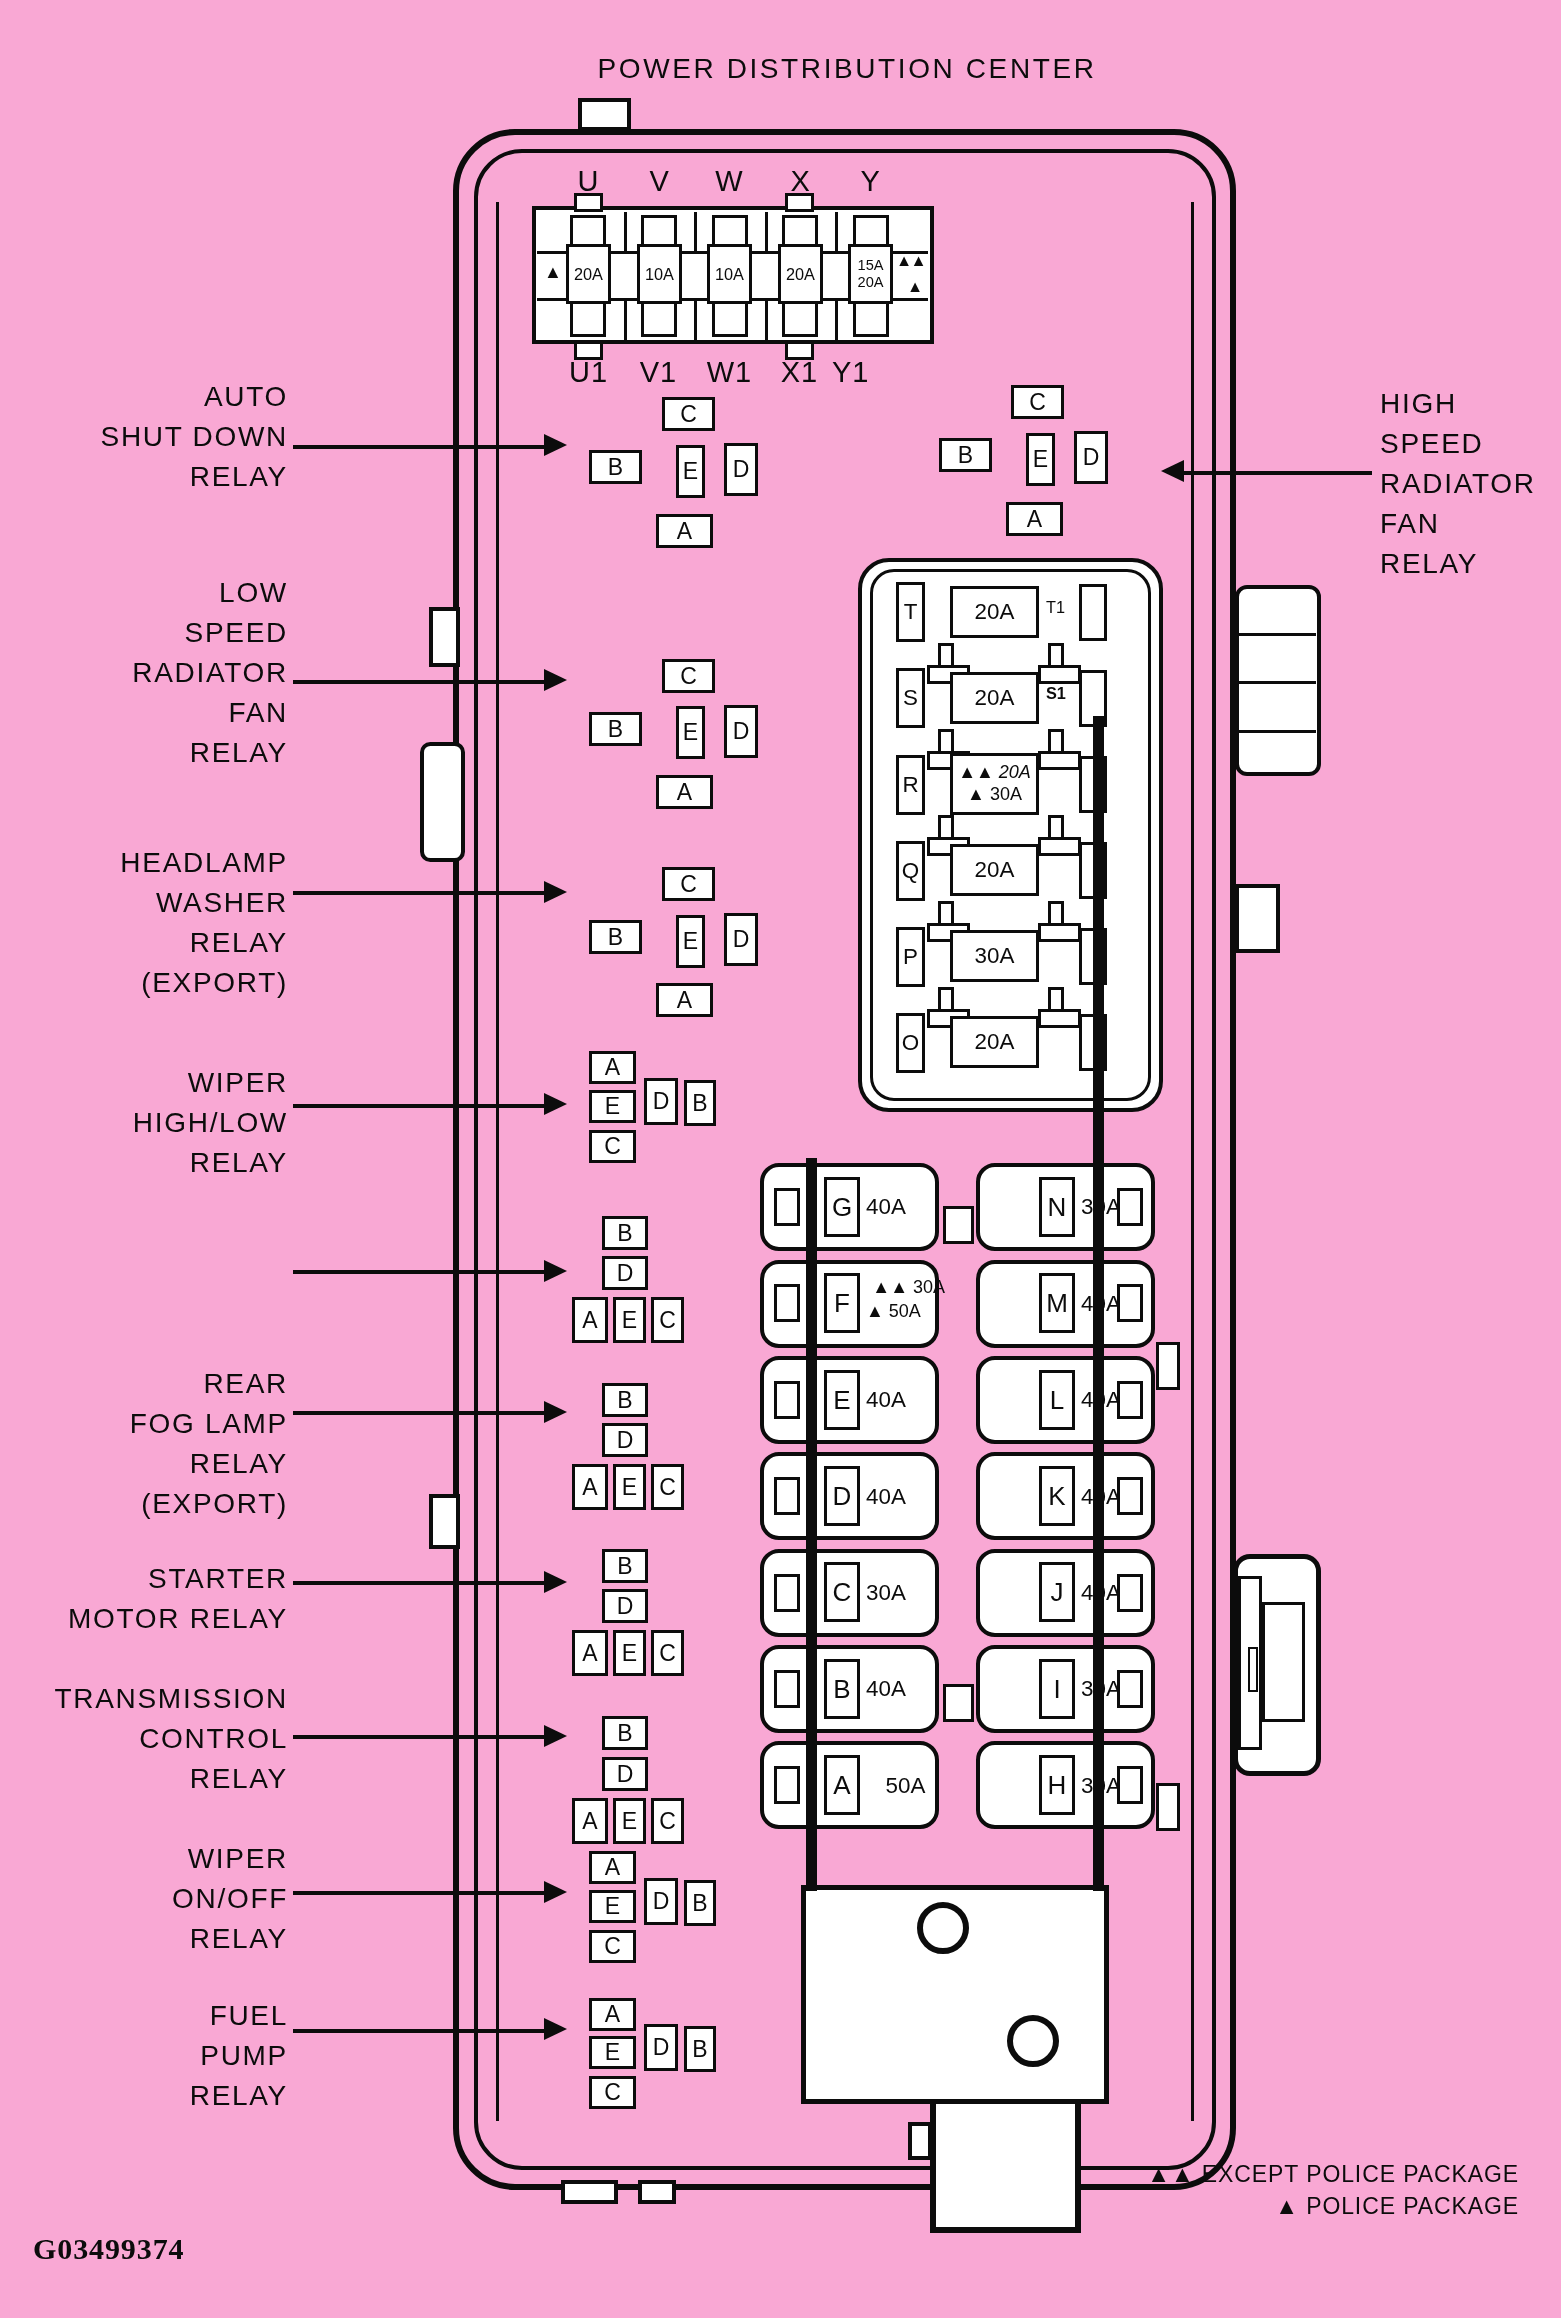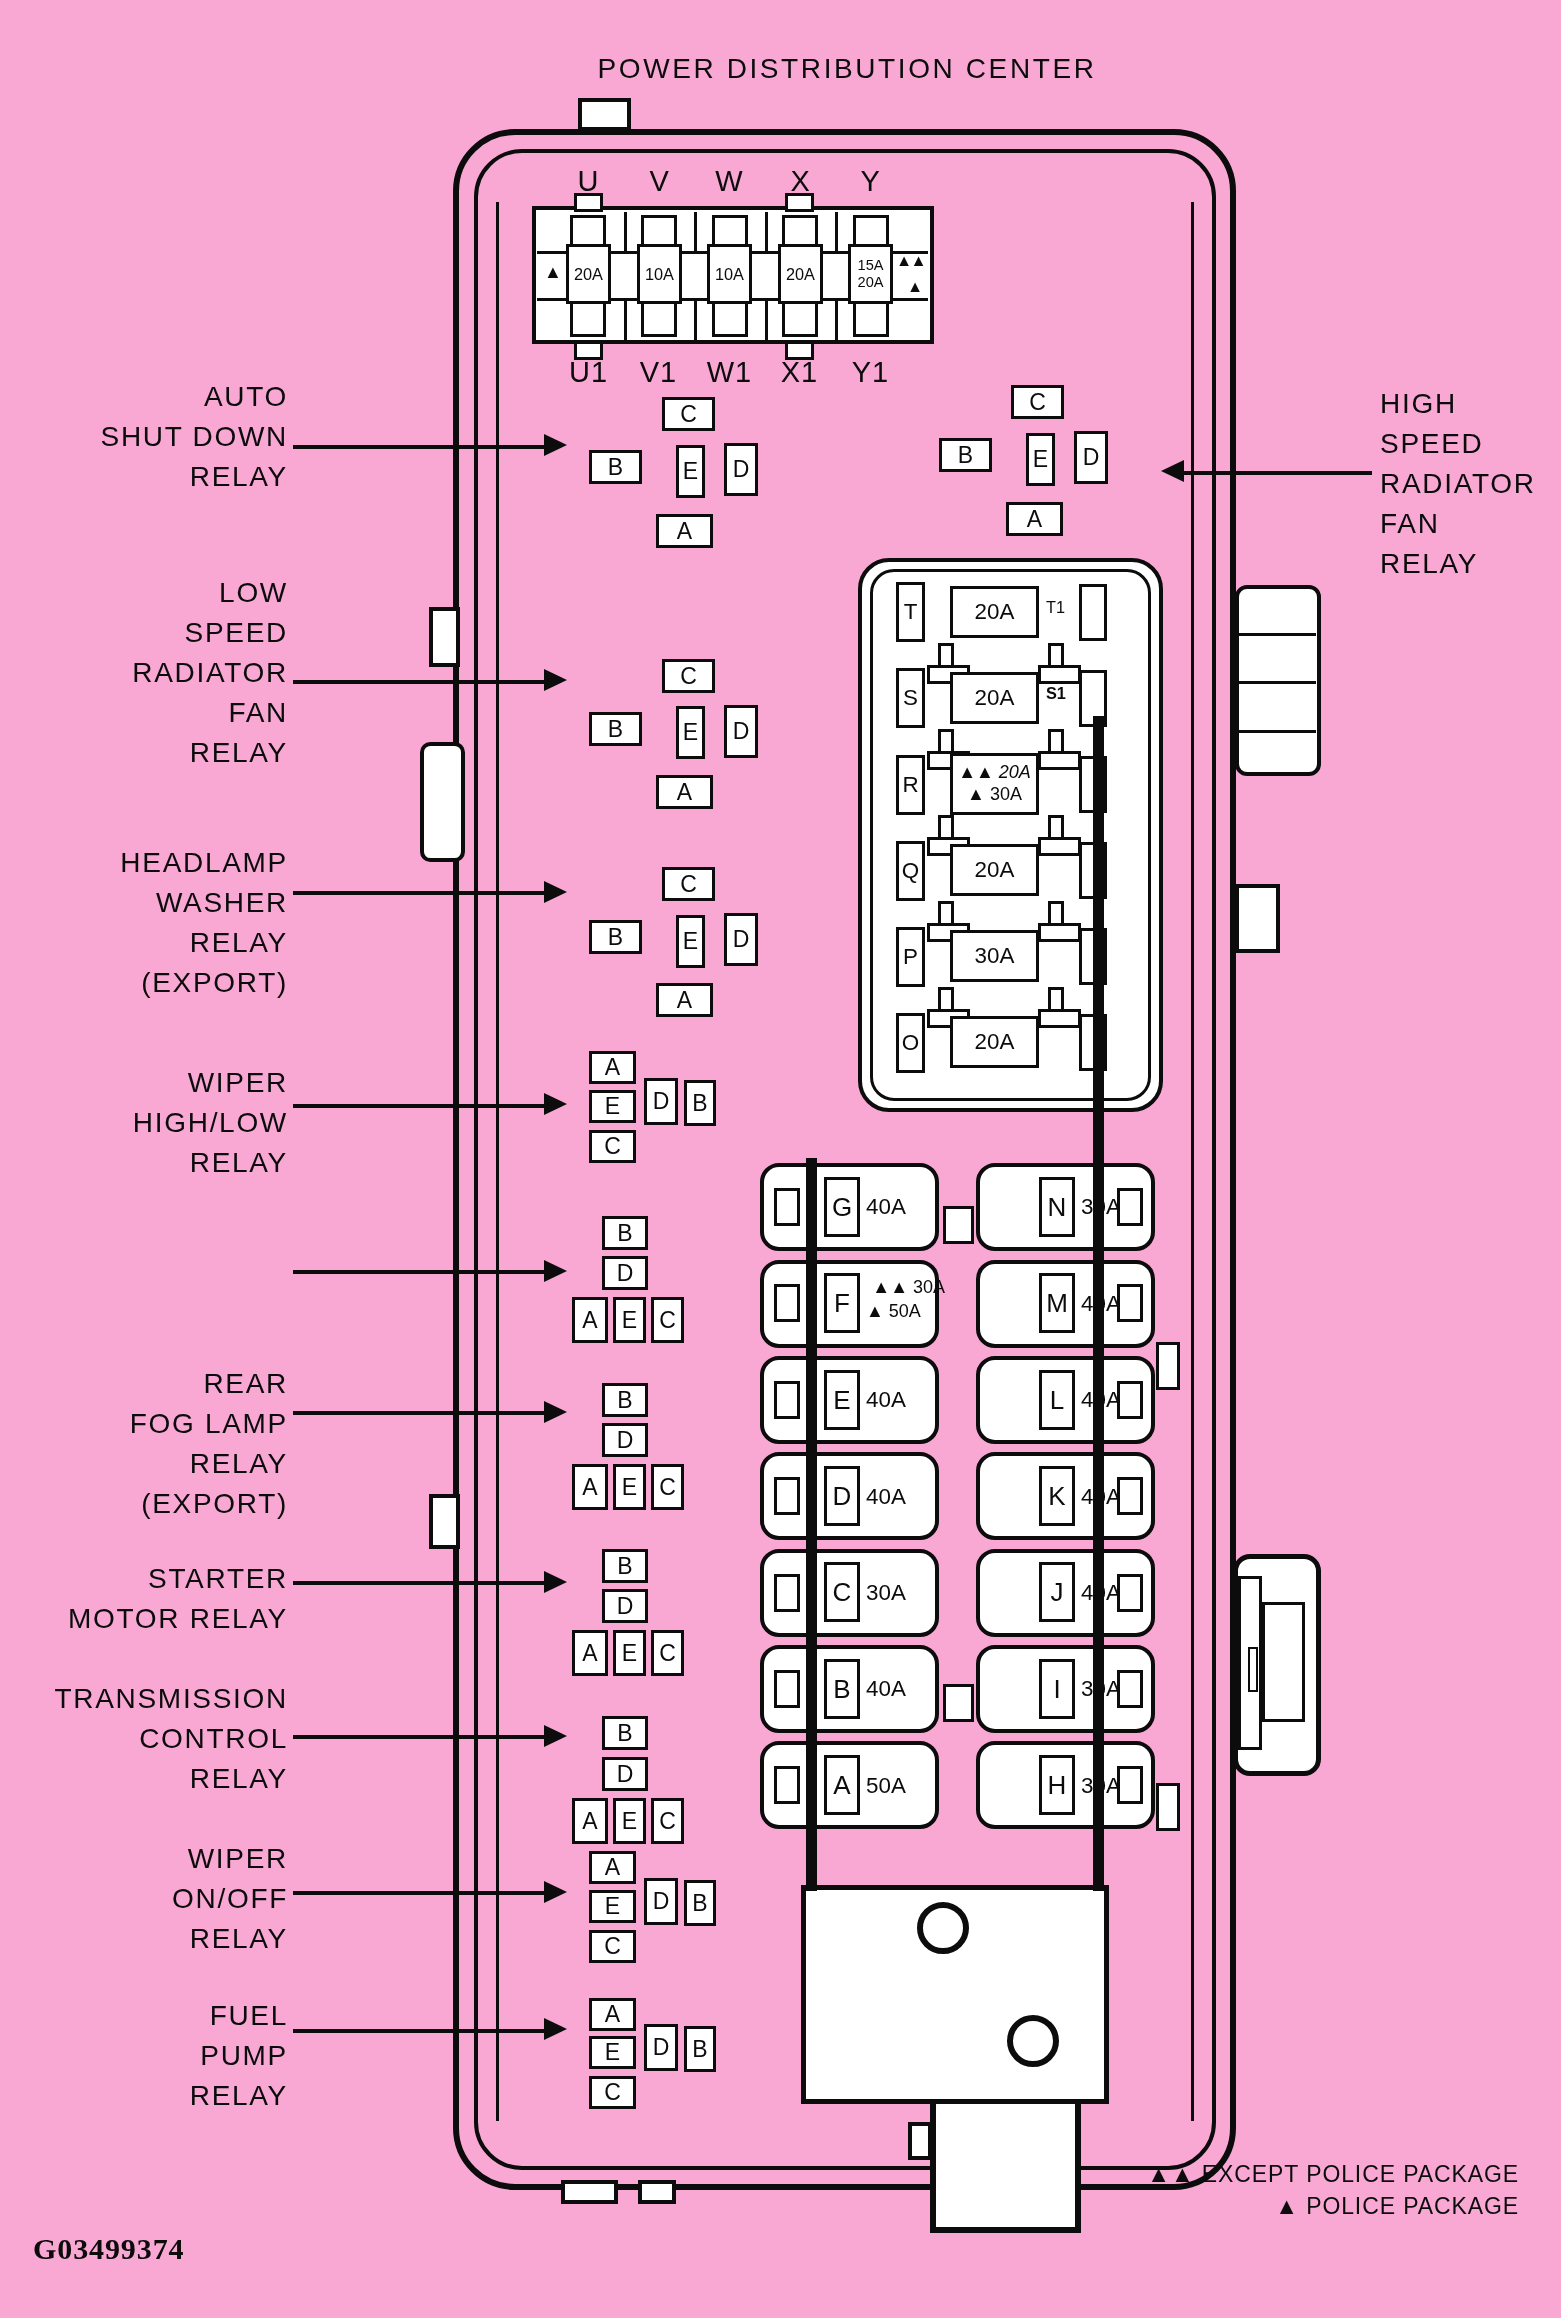--- a/index.html
+++ b/index.html
@@ -76,21 +76,21 @@
     <div class="abs" style="left: 766px; top: 165px; width: 69px; text-align: center; font-size: 29px; letter-spacing: 0.9px;">X</div>
     <div class="abs" style="left: 761px; top: 356px; width: 77px; text-align: center; font-size: 29px; letter-spacing: 0.9px;">X1</div>
     <div class="abs" style="left: 785px; top: 193px; width: 29px; height: 19px; border: 3.4px solid rgb(12, 12, 12); background: rgb(255, 255, 255); display: flex; align-items: center; justify-content: center; text-align: center;"></div>
     <div class="abs" style="left: 785px; top: 341px; width: 29px; height: 19px; border: 3.4px solid rgb(12, 12, 12); background: rgb(255, 255, 255); display: flex; align-items: center; justify-content: center; text-align: center;"></div>
     <div class="abs" style="left: 782px; top: 215px; width: 36px; height: 36px; border: 3.4px solid rgb(12, 12, 12); background: rgb(255, 255, 255); display: flex; align-items: center; justify-content: center; text-align: center;"></div>
     <div class="abs" style="left: 782px; top: 301px; width: 36px; height: 36px; border: 3.4px solid rgb(12, 12, 12); background: rgb(255, 255, 255); display: flex; align-items: center; justify-content: center; text-align: center;"></div>
     <div class="abs" style="left: 778px; top: 244px; width: 45px; height: 60px; border: 3.4px solid rgb(12, 12, 12); background: rgb(255, 255, 255); display: flex; align-items: center; justify-content: center; text-align: center; flex-direction: column; font-size: 16.3px;">
       <div style="line-height: 1.15;">20A</div>
     </div>
     <div class="abs" style="left: 836px; top: 165px; width: 69px; text-align: center; font-size: 29px; letter-spacing: 0.9px;">Y</div>
-    <div class="abs" style="left: 832px; top: 356px; width: 77px; text-align: center; font-size: 29px; letter-spacing: 0.9px;">Y1</div>
+    <div class="abs" style="left: 832px; top: 356px; width: 77px; font-size: 29px; letter-spacing: 0.9px;">Y1</div>
     <div class="abs" style="left: 853px; top: 215px; width: 36px; height: 36px; border: 3.4px solid rgb(12, 12, 12); background: rgb(255, 255, 255); display: flex; align-items: center; justify-content: center; text-align: center;"></div>
     <div class="abs" style="left: 853px; top: 301px; width: 36px; height: 36px; border: 3.4px solid rgb(12, 12, 12); background: rgb(255, 255, 255); display: flex; align-items: center; justify-content: center; text-align: center;"></div>
     <div class="abs" style="left: 848px; top: 244px; width: 45px; height: 60px; border: 3.4px solid rgb(12, 12, 12); background: rgb(255, 255, 255); display: flex; align-items: center; justify-content: center; text-align: center; flex-direction: column; font-size: 14.6px;">
       <div style="line-height: 1.15;">15A</div>
       <div style="line-height: 1.15;">20A</div>
     </div>
     <div class="abs" style="left: 896px; top: 251px; font-size: 16.3px; letter-spacing: -1.7px;">▲▲</div>
     <div class="abs" style="left: 907px; top: 277px; font-size: 16.3px;">▲</div>
     <div class="abs" style="left: 30px; top: 377px; width: 258px;">
       <div class="lblline leftlbl">AUTO</div>
@@ -313,21 +313,21 @@
     </div>
     <div class="abs" style="left: 774px; top: 1574px; width: 26px; height: 38px; border: 3.4px solid rgb(12, 12, 12); background: rgb(255, 255, 255); display: flex; align-items: center; justify-content: center; text-align: center;"></div>
     <div class="abs" style="left: 760px; top: 1645px; width: 179px; height: 88px; border: 4.3px solid rgb(12, 12, 12); background: rgb(255, 255, 255); display: flex; align-items: center; justify-content: center; text-align: center; border-radius: 19px;"></div>
     <div class="abs" style="left: 824px; top: 1659px; width: 36px; height: 60px; border: 3.4px solid rgb(12, 12, 12); background: rgb(255, 255, 255); display: flex; align-items: center; justify-content: center; text-align: center; font-size: 26px;">B</div>
     <div class="abs" style="left: 866px; top: 1674px; width: 79px; font-size: 22.4px;">
       <div style="line-height: 1.35; white-space: nowrap;">40A</div>
     </div>
     <div class="abs" style="left: 774px; top: 1670px; width: 26px; height: 38px; border: 3.4px solid rgb(12, 12, 12); background: rgb(255, 255, 255); display: flex; align-items: center; justify-content: center; text-align: center;"></div>
     <div class="abs" style="left: 760px; top: 1741px; width: 179px; height: 88px; border: 4.3px solid rgb(12, 12, 12); background: rgb(255, 255, 255); display: flex; align-items: center; justify-content: center; text-align: center; border-radius: 19px;"></div>
     <div class="abs" style="left: 824px; top: 1755px; width: 36px; height: 60px; border: 3.4px solid rgb(12, 12, 12); background: rgb(255, 255, 255); display: flex; align-items: center; justify-content: center; text-align: center; font-size: 26px;">A</div>
-    <div class="abs" style="left: 866px; top: 1771px; width: 79px; font-size: 22.4px;">
+    <div class="abs" style="left: 866px; top: 1771px; width: 79px; font-size: 22.4px; text-align: center;">
       <div style="line-height: 1.35; white-space: nowrap;">50A</div>
     </div>
     <div class="abs" style="left: 774px; top: 1766px; width: 26px; height: 38px; border: 3.4px solid rgb(12, 12, 12); background: rgb(255, 255, 255); display: flex; align-items: center; justify-content: center; text-align: center;"></div>
     <div class="abs" style="left: 976px; top: 1163px; width: 179px; height: 88px; border: 4.3px solid rgb(12, 12, 12); background: rgb(255, 255, 255); display: flex; align-items: center; justify-content: center; text-align: center; border-radius: 19px;"></div>
     <div class="abs" style="left: 1039px; top: 1177px; width: 36px; height: 60px; border: 3.4px solid rgb(12, 12, 12); background: rgb(255, 255, 255); display: flex; align-items: center; justify-content: center; text-align: center; font-size: 26px;">N</div>
     <div class="abs" style="left: 1081px; top: 1192px; width: 79px; font-size: 22.4px;">
       <div style="line-height: 1.35; white-space: nowrap;">30A</div>
     </div>
     <div class="abs" style="left: 1117px; top: 1188px; width: 26px; height: 38px; border: 3.4px solid rgb(12, 12, 12); background: rgb(255, 255, 255); display: flex; align-items: center; justify-content: center; text-align: center;"></div>
     <div class="abs" style="left: 976px; top: 1260px; width: 179px; height: 88px; border: 4.3px solid rgb(12, 12, 12); background: rgb(255, 255, 255); display: flex; align-items: center; justify-content: center; text-align: center; border-radius: 19px;"></div>

